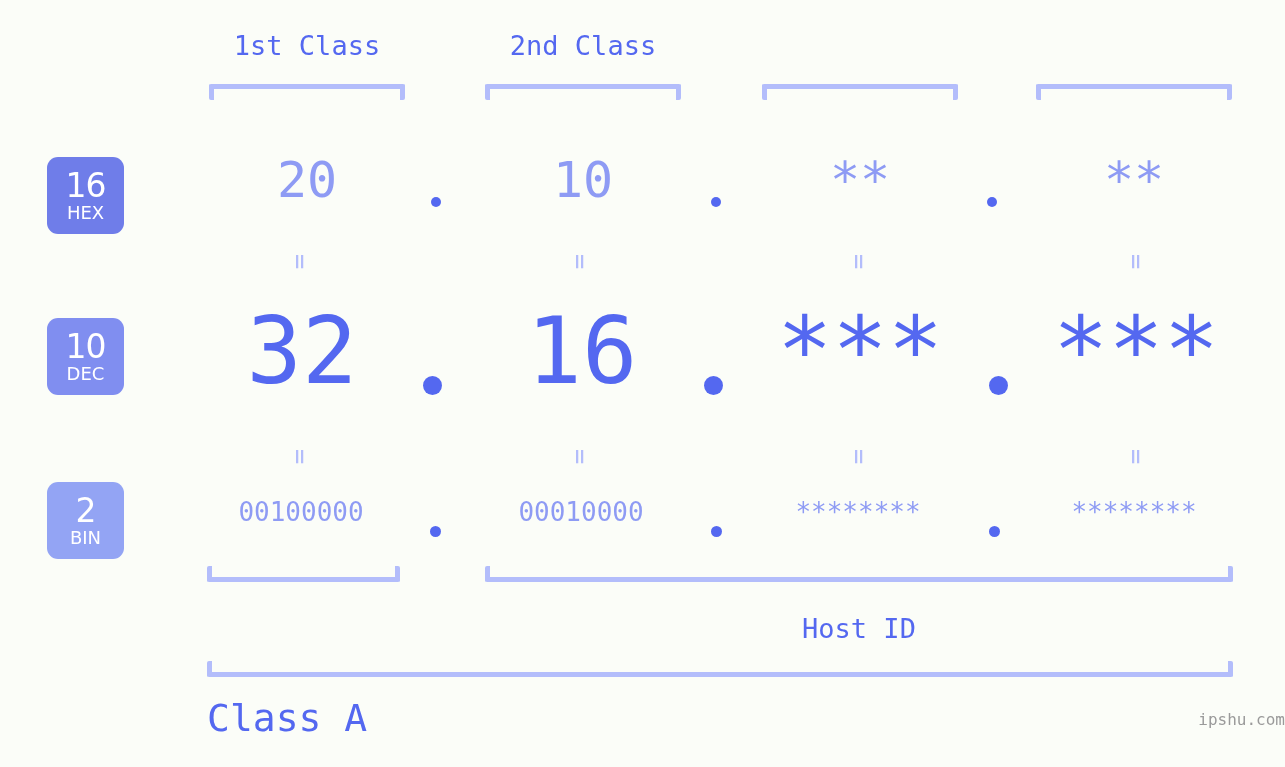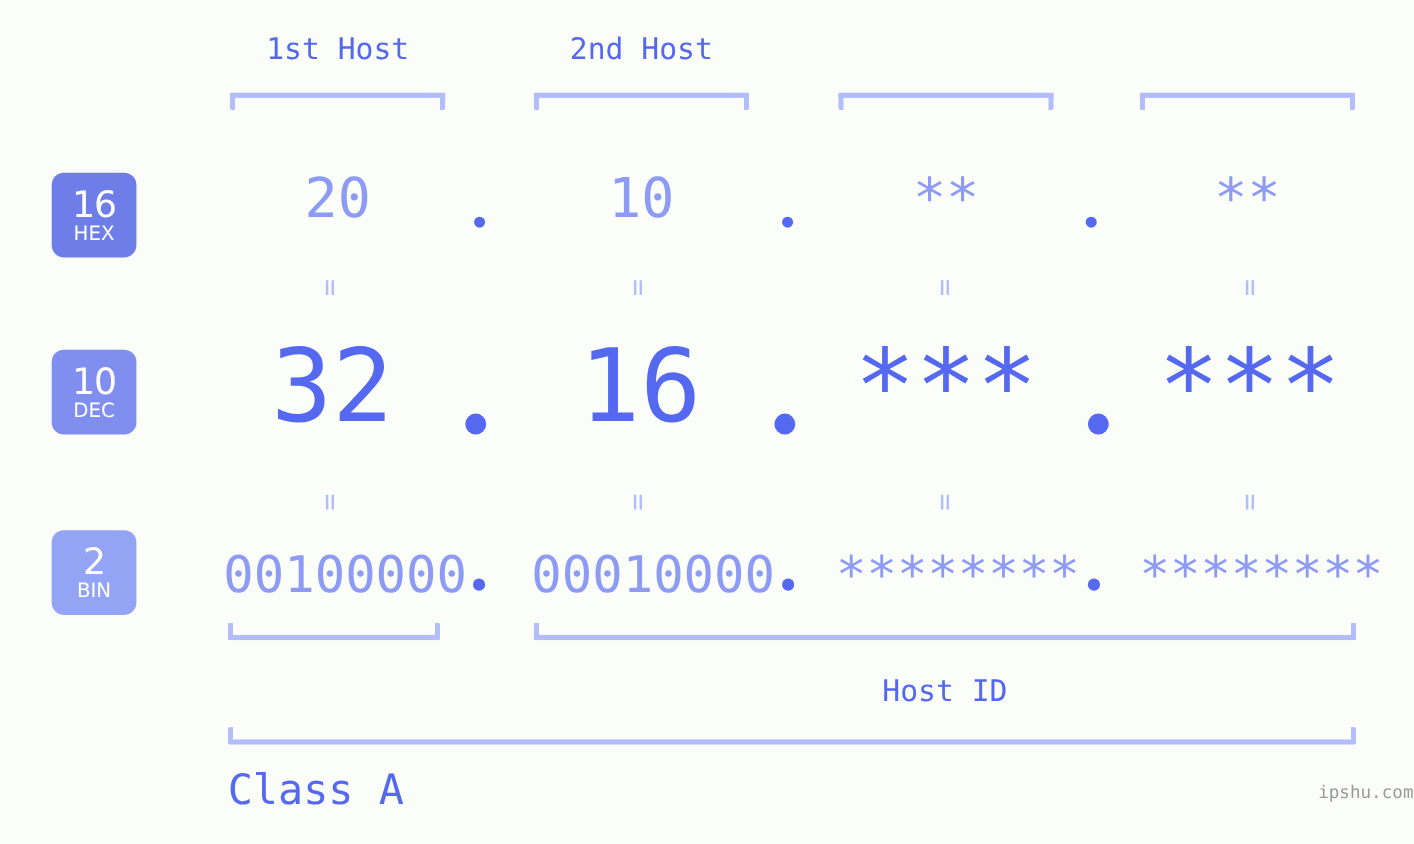--- a/index.html
+++ b/index.html
@@ -91,21 +91,21 @@
     font-size: 50px;
     color: #8e9bf4;
     line-height: 1;
   }
   .row-dec .cell {
     font-size: 92px;
     color: #5468f0;
     line-height: 1;
   }
   .row-bin .cell {
-    font-size: 46px;
+    font-size: 26px;
     color: #8e9bf4;
     line-height: 1;
   }
 
   .dot {
     position: absolute;
     border-radius: 50%;
     background: #5468f0;
   }
 
@@ -148,22 +148,22 @@
     font-size: 16px;
     color: #9a9a9a;
     letter-spacing: 0px;
   }
 </style>
 </head>
 <body style="background: rgb(251, 253, 248);">
 
 <div id="stage">
 
-  <div class="byte-header" style="left:209px; width:196px;">1st Host</div>
-  <div class="byte-header" style="left:485px; width:196px;">2nd Host</div>
+  <div class="byte-header" style="left:209px; width:196px;">1st Class</div>
+  <div class="byte-header" style="left:485px; width:196px;">2nd Class</div>
 
   <div class="bracket-down" style="left:209px; width:196px; top:84px;"></div>
   <div class="bracket-down" style="left:485px; width:196px; top:84px;"></div>
   <div class="bracket-down" style="left:762px; width:196px; top:84px;"></div>
   <div class="bracket-down" style="left:1036px; width:196px; top:84px;"></div>
 
   <div class="badge" id="badge-hex" style="top: 157px; background: rgb(111, 125, 233);">
     <span class="num">16</span>
     <span class="lbl">HEX</span>
   </div>

